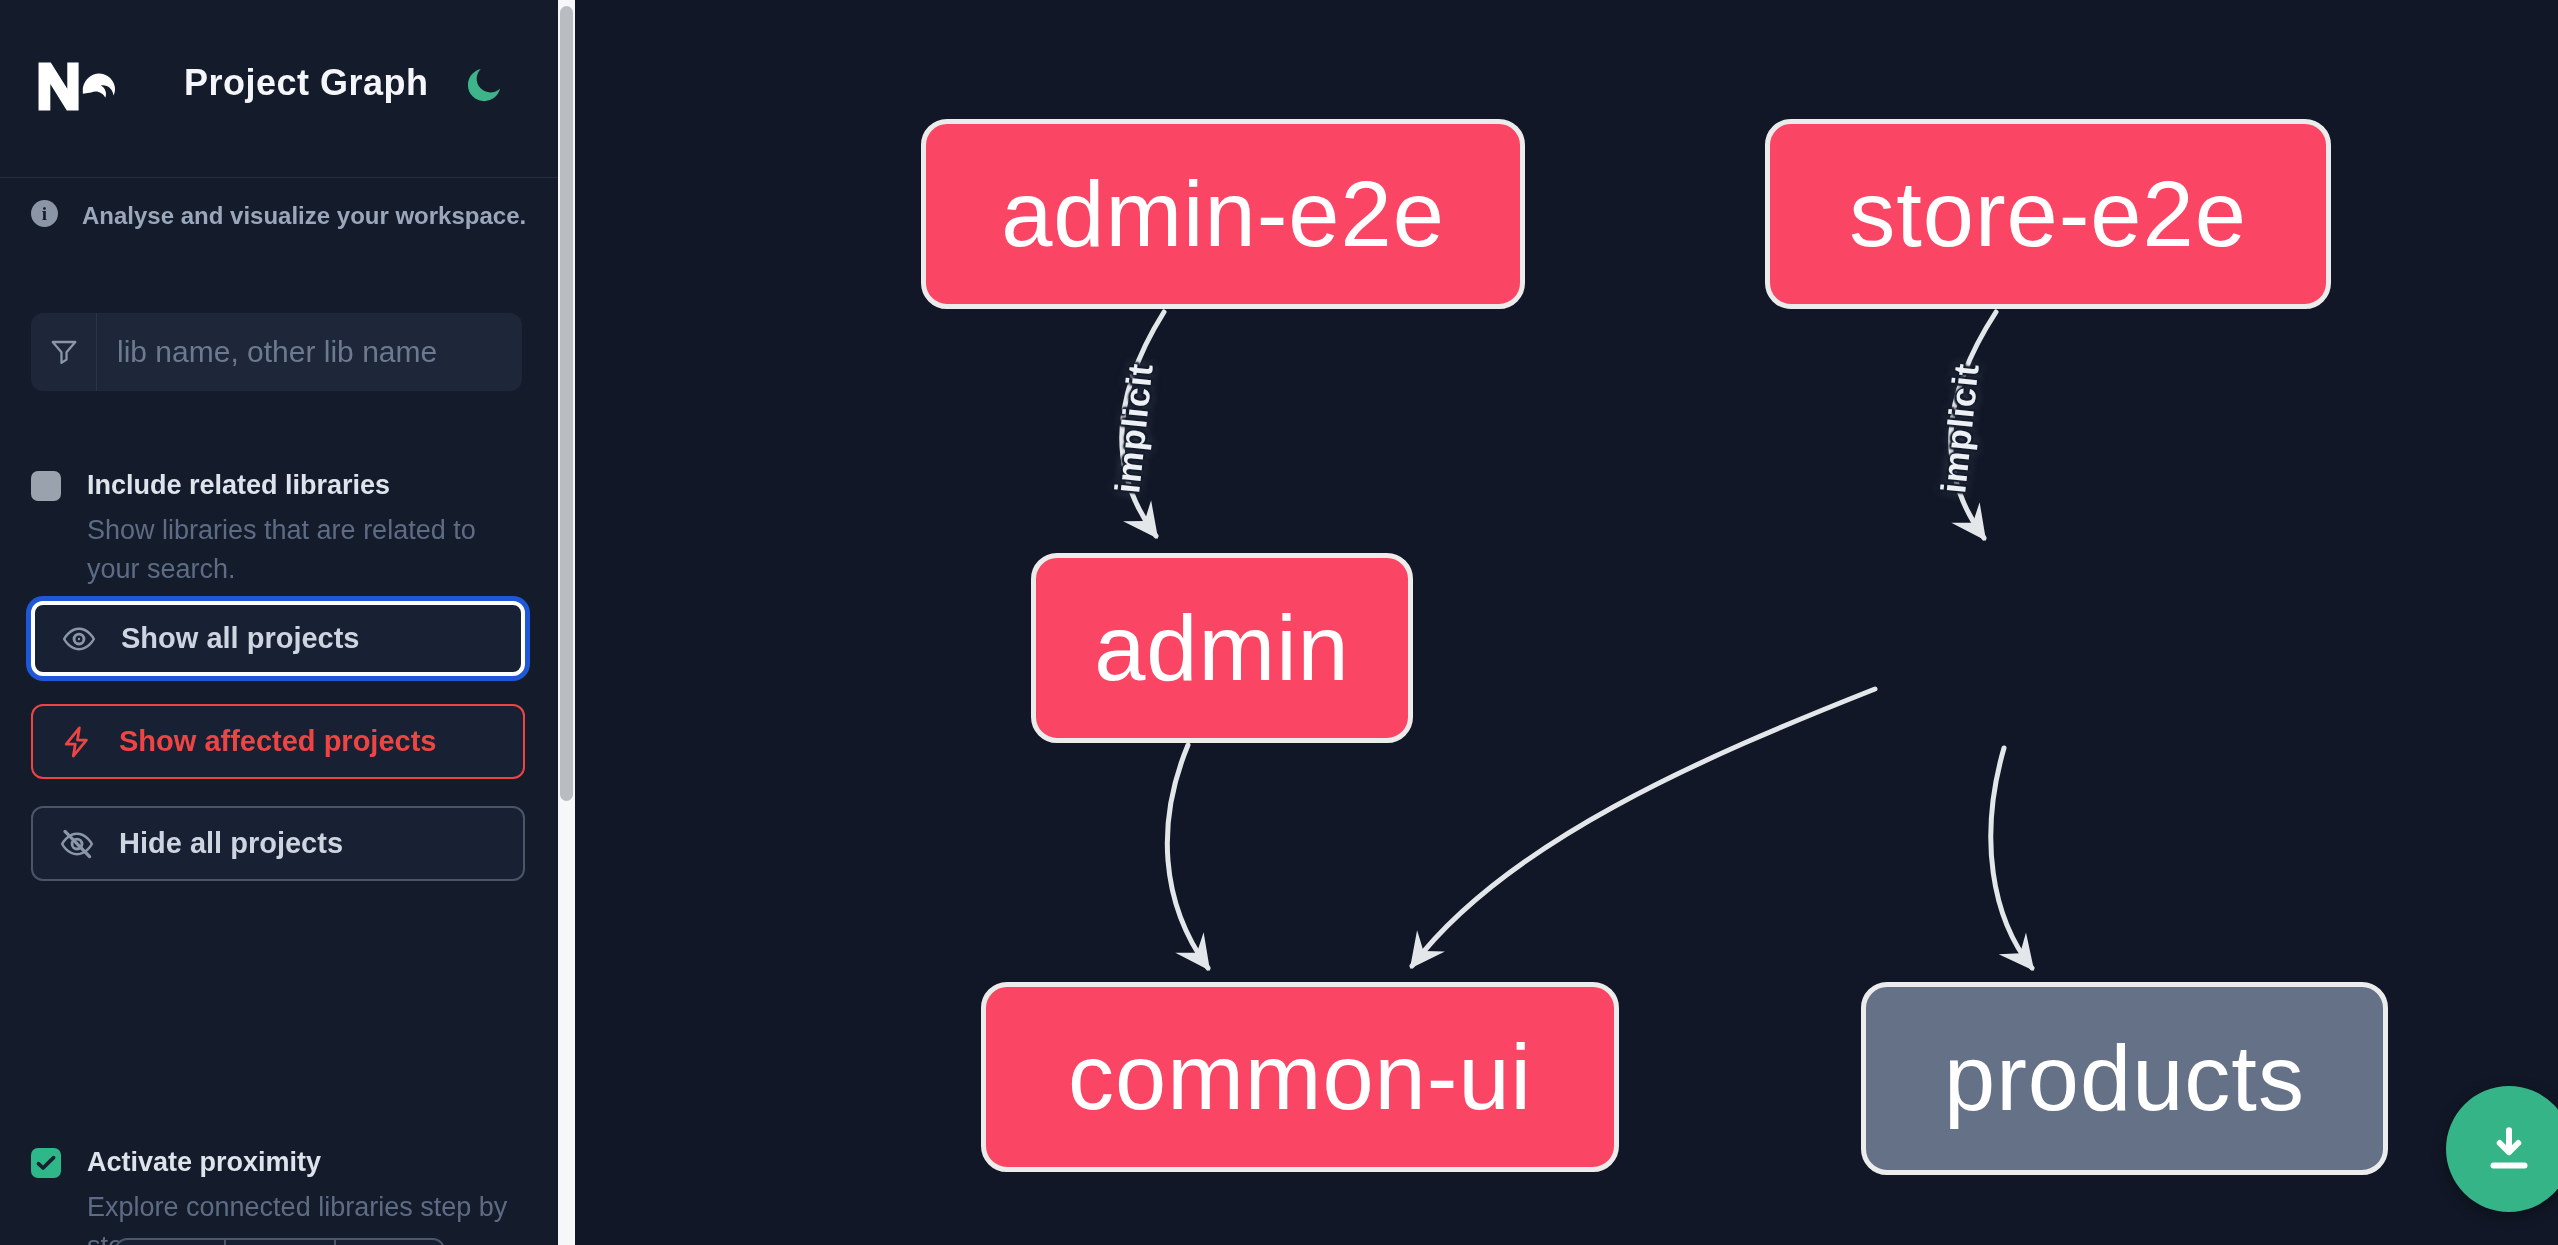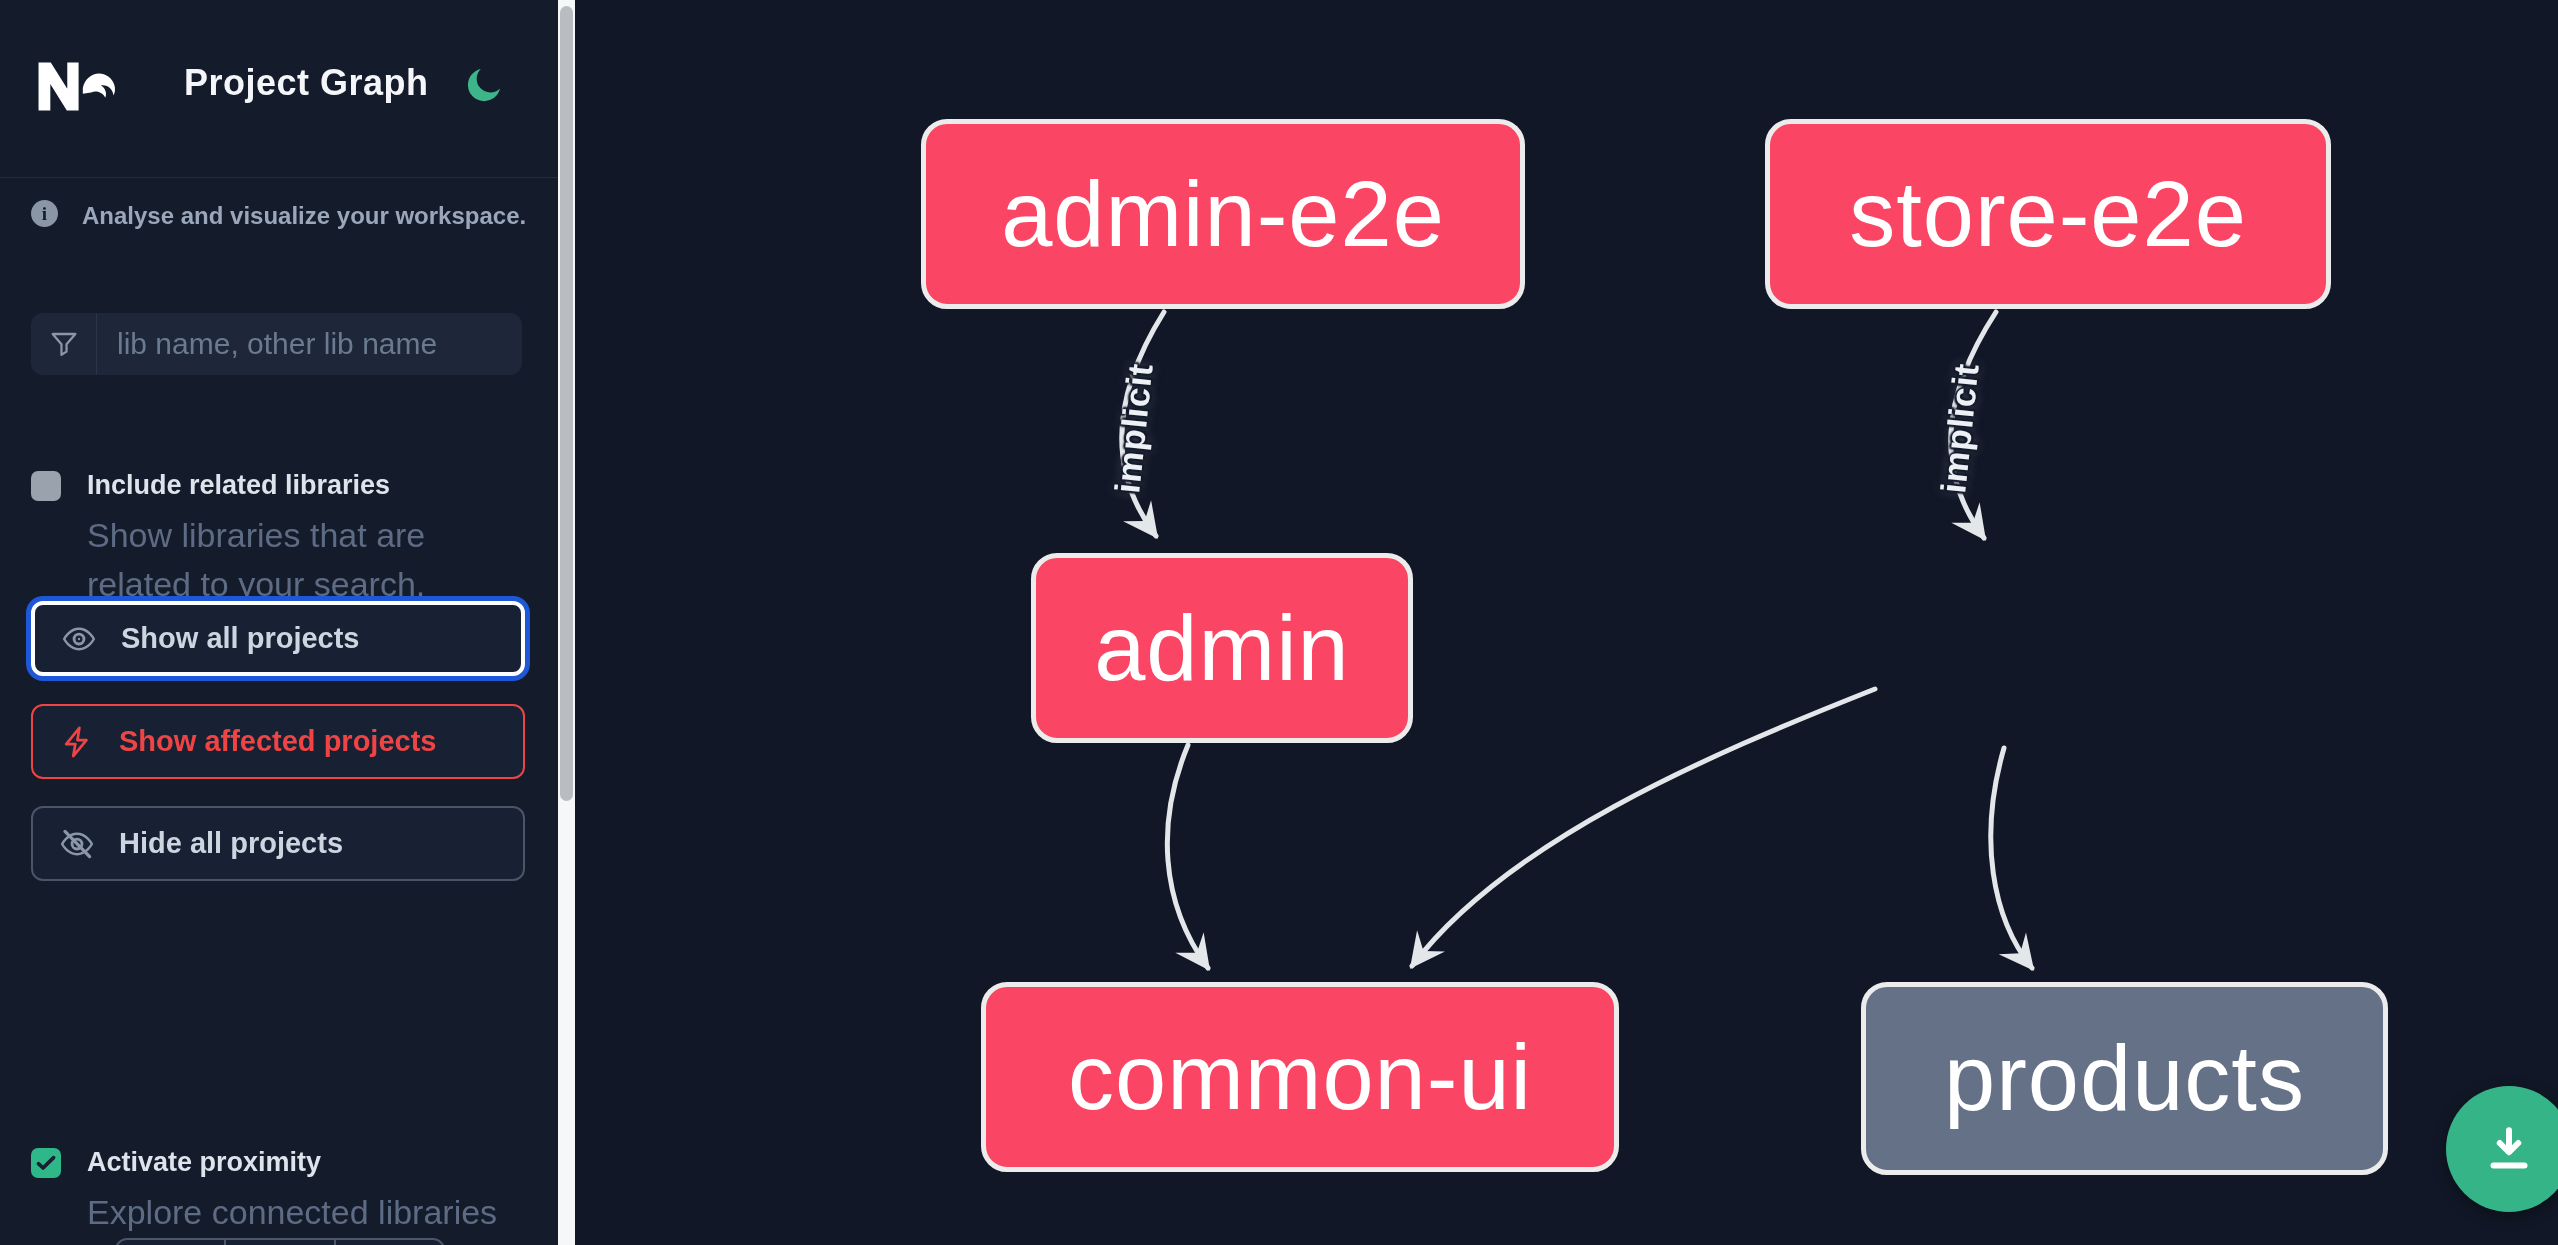--- a/index.html
+++ b/index.html
@@ -33,21 +33,21 @@
   .tagline-row { position:absolute; left:31px; top:200px; width:500px; display:flex; align-items:flex-start; }
   .info-icon {
     flex:0 0 auto; width:27px; height:27px; border-radius:50%;
     background:#8a95a6; color:#141b2b; font-weight:800; font-size:19px;
     display:flex; align-items:center; justify-content:center; margin-right:24px;
     font-family:"Liberation Serif", serif;
   }
   .tagline { font-size:24px; font-weight:600; color:#9aa7ba; padding-top:2px; }
 
   .searchbox {
-    position:absolute; left:31px; top:313px; width:491px; height:62px;
+    position:absolute; left:31px; top:313px; width:491px; height:78px;
     background:#1d2739; border-radius:12px; display:flex; align-items:stretch;
   }
   .searchbox .icon-cell {
     flex:0 0 66px; display:flex; align-items:center; justify-content:center;
     border-right:1px solid #2a3549;
   }
   .searchbox input {
     flex:1; background:transparent; border:none; outline:none;
     font-family:"Liberation Sans", sans-serif;
     font-size:30px; color:#cfd7e2; padding:0 20px;
@@ -56,21 +56,21 @@
 
   .opt { position:absolute; left:31px; width:500px; display:flex; align-items:flex-start;margin-top:48px; }
   .cb {
     flex:0 0 auto; width:30px; height:30px; border-radius:7px; margin-top:2px;
     background:#ffffff;
   }
   .cb-disabled { background:#9aa2ad; }
   .cb-checked { background:#2eb88a; display:flex; align-items:center; justify-content:center; }
   .opt-text { margin-left:26px; width:444px; }
   .opt-label { font-size:27px; font-weight:700; color:#dde4ec; line-height:1.25; }
-  .opt-desc  { font-size:34px; font-weight:400; color:#5d6c84; line-height:1.45; margin-top:8px; }
+  .opt-desc  { font-size:27px; font-weight:400; color:#5d6c84; line-height:1.45; margin-top:8px; }
 
   .side-btn {
     position:absolute; left:31px; width:494px; height:75px;
     background:#182133; border:2px solid #4a5568; border-radius:12px;
     display:flex; align-items:center; padding:0 26px; cursor:pointer;
     font-family:"Liberation Sans", sans-serif;
   }
   .side-btn .b-icon { width:36px; height:36px; margin-right:24px; flex:0 0 auto; }
   .side-btn .b-label { font-size:29px; font-weight:600; color:#ccd5e0; }
   .btn-focused { border:4px solid #ffffff; box-shadow:0 0 0 5px #1e57d8; }

